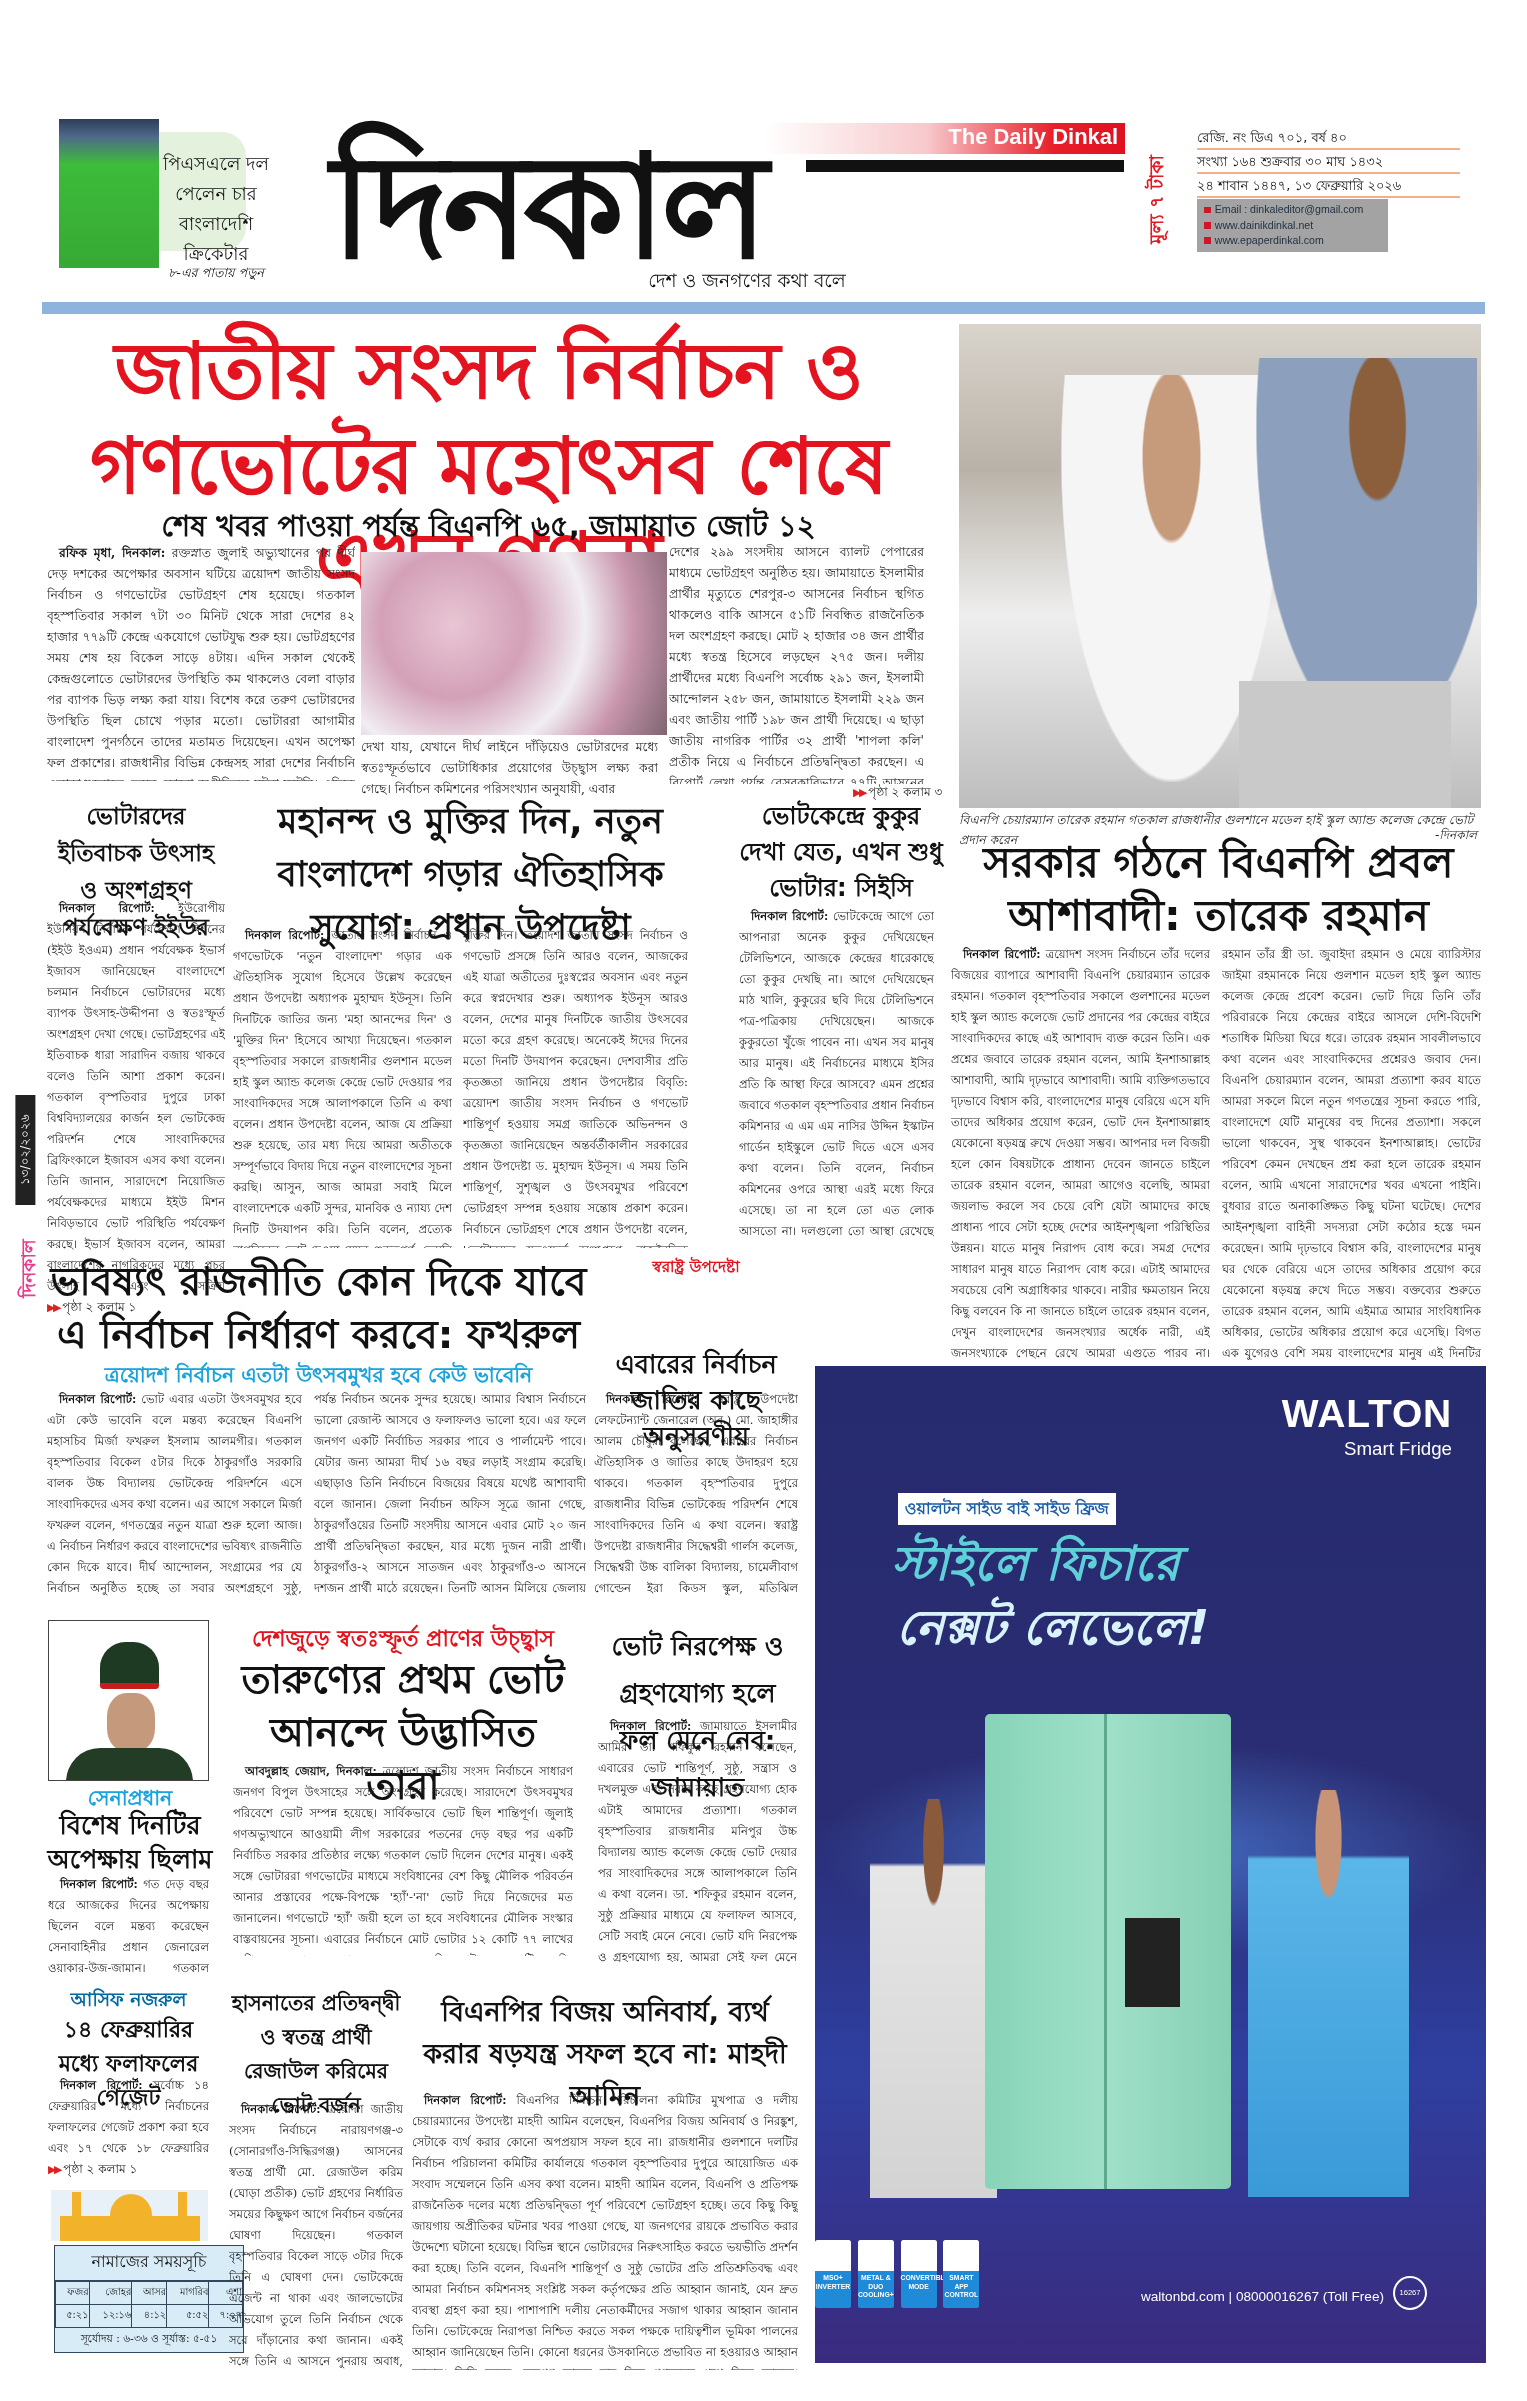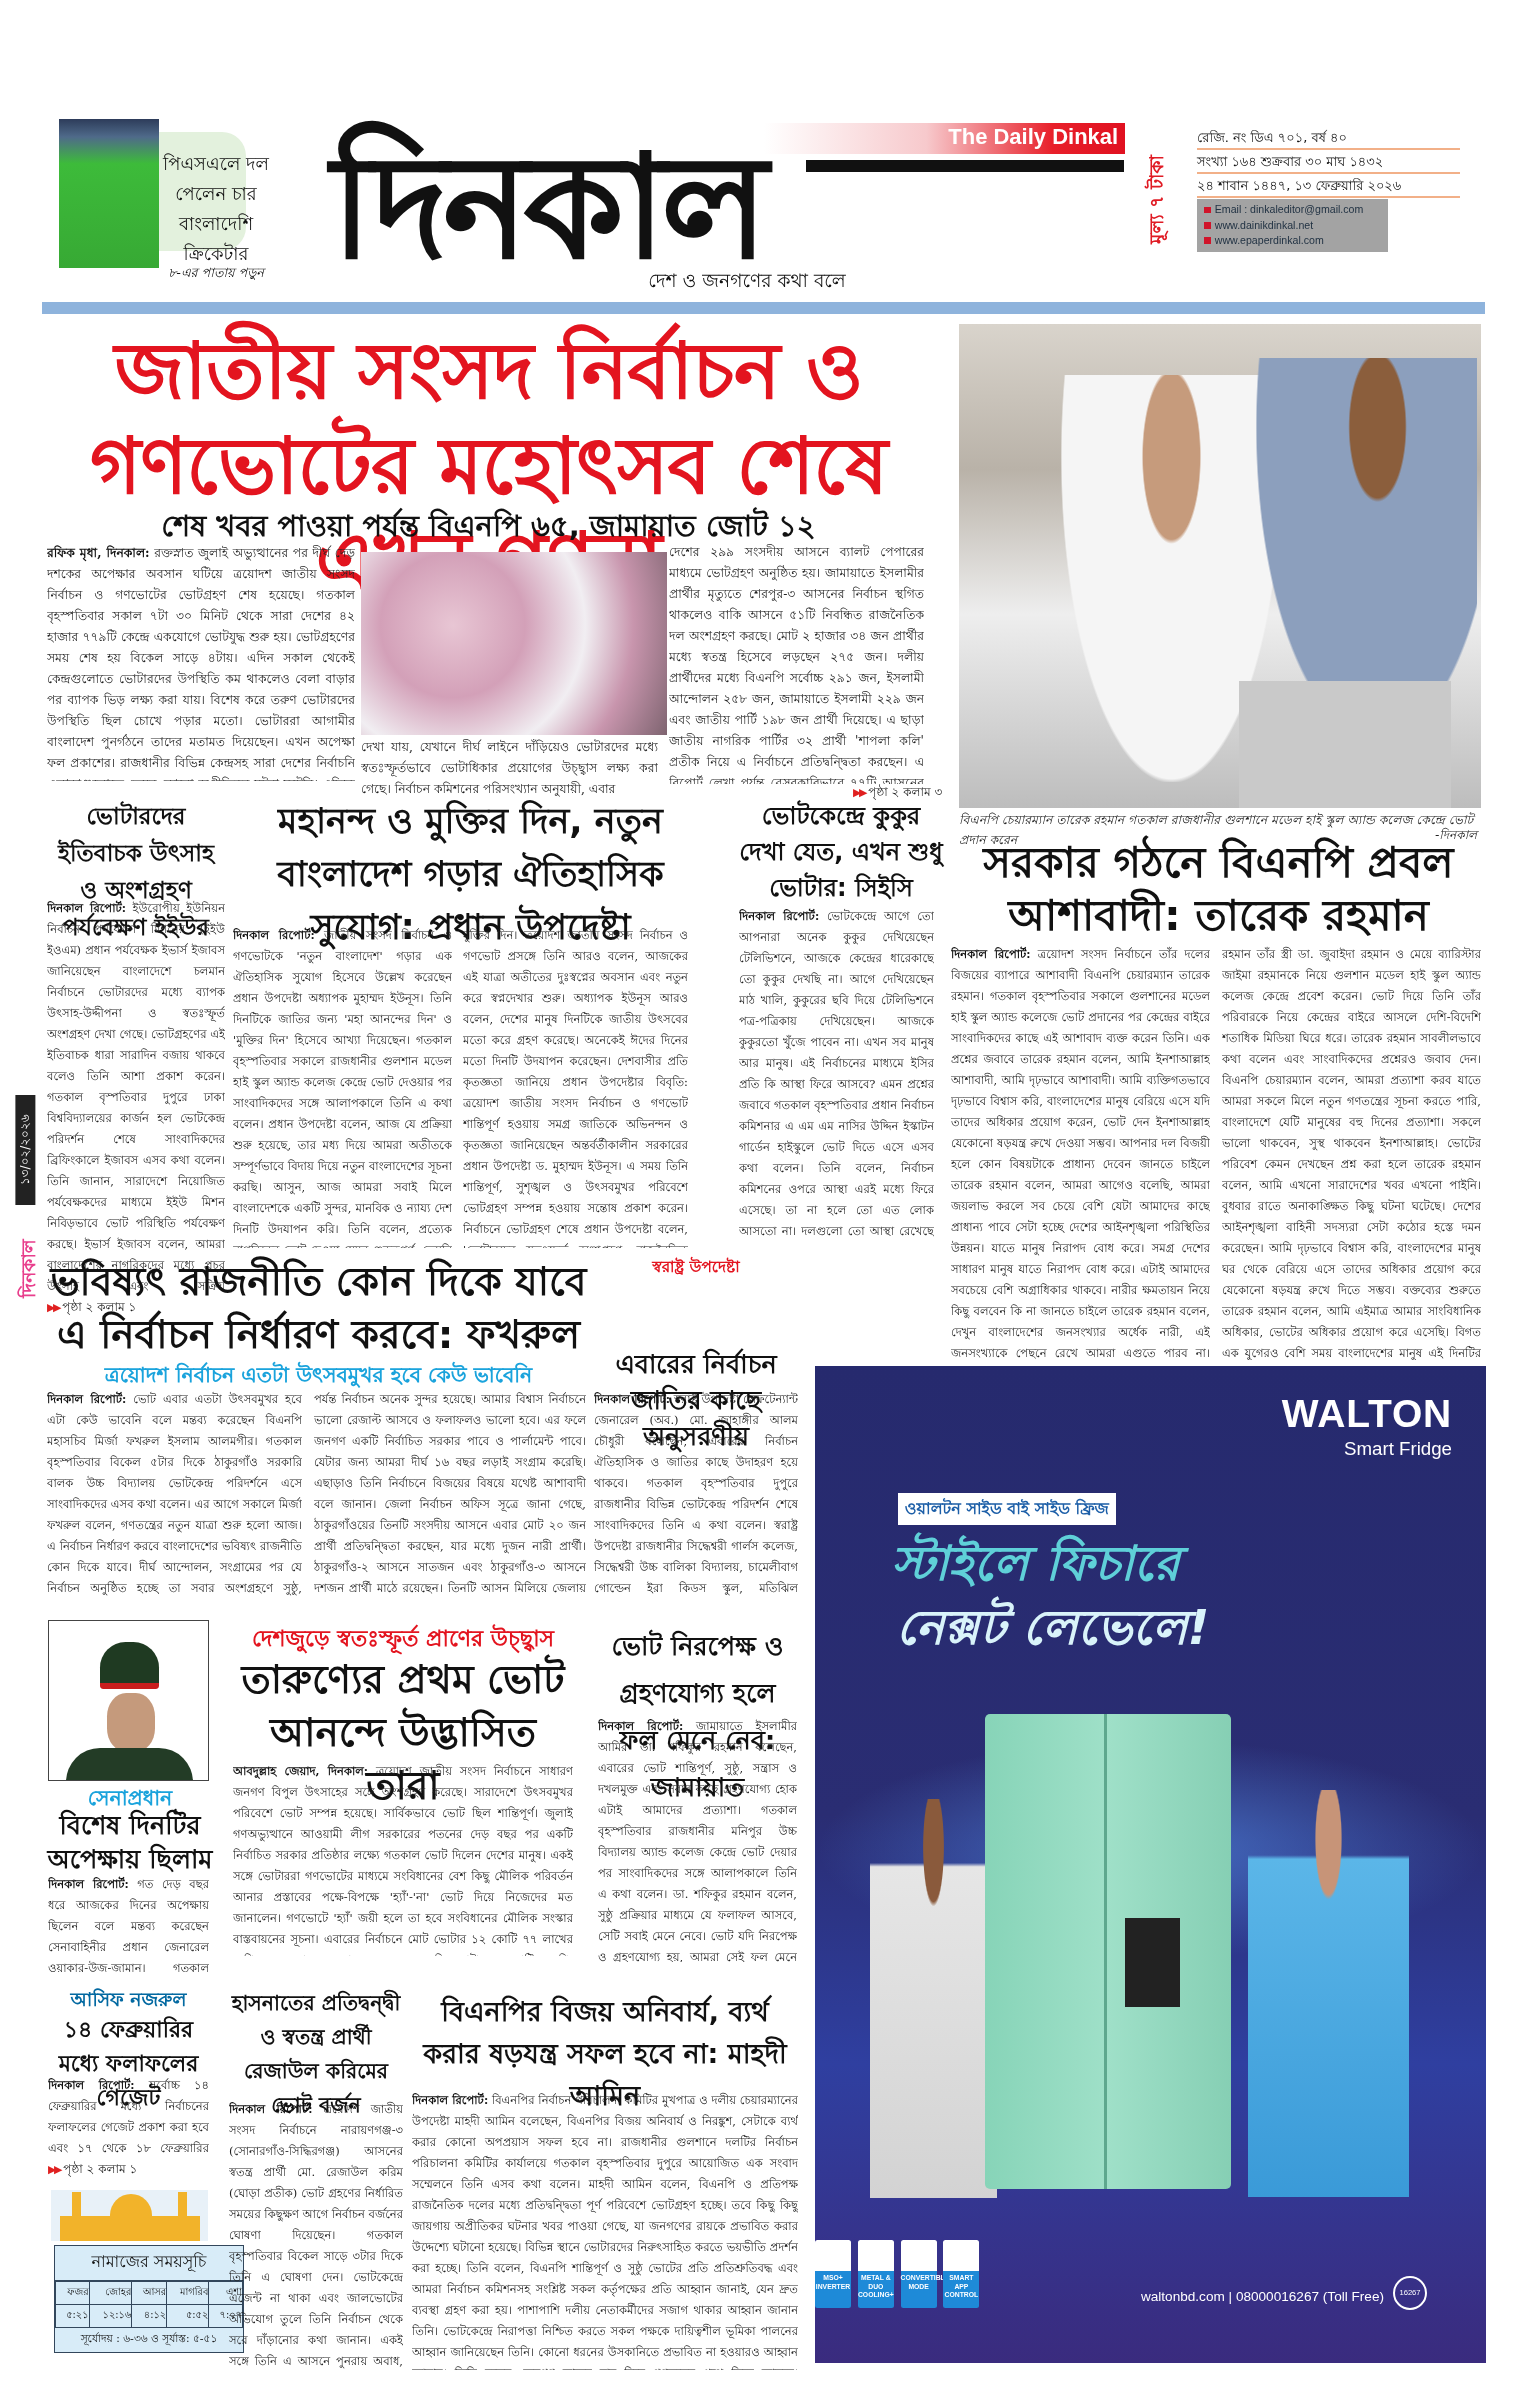--- a/index.html
+++ b/index.html
@@ -1,20 +1,20 @@
 <!DOCTYPE html>
 <html style="font-size:13.6px"><head>
 <meta charset="utf-8">
 <style>
   * { box-sizing: border-box; margin: 0; padding: 0; }
   html, body { width: 1528px; height: 2401px; background: #fff; overflow: hidden; }
   body { font-family: "DejaVu Sans", sans-serif; color: #111; position: relative; }
   .abs { position: absolute; }
   .body-text { font-family: "DejaVu Serif", serif; font-size: 12.3px; line-height: 21px; text-align: justify; color: #222; }
-  .byline { font-weight: bold; color: #111; }
+  .byline { font-weight: bold; color: #111; margin-left: 12px; }
   .jump { color: #222; font-size: 12px; white-space: nowrap; }
   .jump .arr { color: #e02020; font-size: 11px; margin-right: 3.4px; letter-spacing: -2.5px; }
   .hl { font-family: "DejaVu Sans", sans-serif; font-weight: bold; color: #111; text-align: center; line-height: 1.15; }
   .cap { font-style: italic; font-size: 12.7px; color: #222; }
   .photo { background: #888; overflow: hidden; }
   #teaser-box { left: 59px; top: 132px; width: 187px; height: 119px; background: #e3f1dd; border-radius: 0 24px 24px 0; }
   #teaser-players { left: 59px; top: 119px; width: 100px; height: 149px; background: linear-gradient(180deg,#2d3c5a 0%,#4f6a8a 12%,#3dbb3a 30%,#37a934 100%); }
   #teaser-text { left: 161px; top: 149px; width: 110px; font-size: 18px; line-height: 30px; text-align: center; color: #111; }
   #teaser-jump { left: 161px; top: 263px; width: 110px; font-size: 12.7px; text-align: center; font-style: italic; }
   #logo-wordmark { left: 340px; top: 136px; width: 340px; height: 136px; font-size: 144px; font-weight: bold; line-height: 127px; font-family: "DejaVu Sans", sans-serif; color: #111; letter-spacing: -5.1px; }

